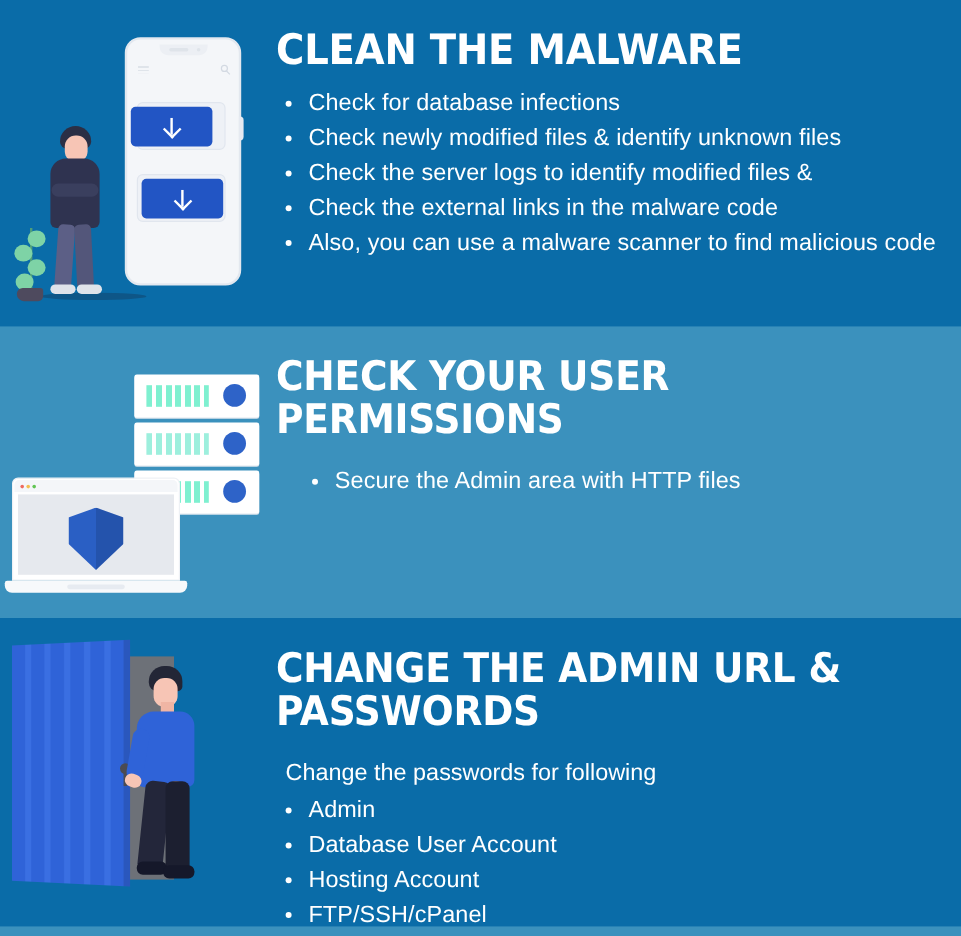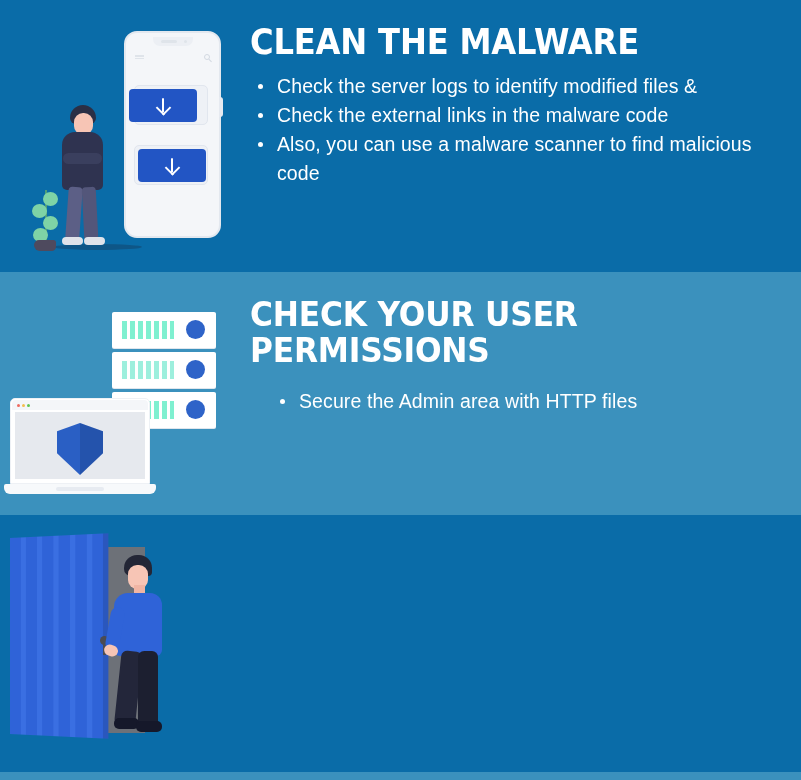--- a/index.html
+++ b/index.html
@@ -4,21 +4,21 @@
 <style>
   * { margin:0; padding:0; box-sizing:border-box; }
   html,body { width:801px; height:780px; }
   body {
     font-family:"Liberation Sans", sans-serif;
     background:#0a6ca8;
     overflow:hidden;
   }
   .infographic { position:relative; width:801px; height:780px; }
 
-  .band { position:absolute; left:0; width:801px; display:flex;padding-left:20px; }
+  .band { position:absolute; left:0; width:801px; display:flex; }
   .band-1 { top:0;   height:272px; background:#0a6ca8; }
   .band-2 { top:272px; height:243px; background:#3b91bd; }
   .band-3 { top:515px; height:257px; background:#0a6ca8; }
   .band-foot { position:absolute; left:0; top:772px; width:801px; height:8px; background:#3b91bd; }
 
   .art { position:relative; width:230px; flex:0 0 230px; height:100%; }
   .content { position:relative; flex:1 1 auto; padding-top:24px; padding-right:16px; }
 
   h2 {
     color:#ffffff;
@@ -227,20 +227,22 @@
         <div class="card card-2"></div>
         <div class="btn-dl btn-2">
           <div class="arr"></div>
         </div>
       </div>
     </div>
 
     <div class="content">
       <h2>CLEAN THE MALWARE</h2>
       <ul>
+        <li>Check for database infections</li>
+        <li>Check newly modified files &amp; identify unknown files</li>
         <li>Check the server logs to identify modified files &amp;</li>
         <li>Check the external links in the malware code</li>
         <li>Also, you can use a malware scanner to find malicious code</li>
       </ul>
     </div>
   </section>
 
   <section class="band band-2">
     <div class="art"></div>
     <div class="content">
@@ -249,20 +251,31 @@
       <div class="list-wrap">
         <ul>
           <li>Secure the Admin area with HTTP files</li>
         </ul>
       </div>
     </div>
   </section>
 
   <section class="band band-3">
     <div class="art"></div>
+    <div class="content">
+      <h2>CHANGE THE ADMIN URL &amp;
+PASSWORDS</h2>
+      <p class="intro">Change the passwords for following</p>
+      <ul>
+        <li>Admin</li>
+        <li>Database User Account</li>
+        <li>Hosting Account</li>
+        <li>FTP/SSH/cPanel</li>
+      </ul>
+    </div>
   </section>
 
   <div class="rack">
     <div class="shelf shelf-1">
       <div class="bars"></div>
       <div class="dot"></div>
     </div>
     <div class="shelf shelf-2">
       <div class="bars alt"></div>
       <div class="dot"></div>

